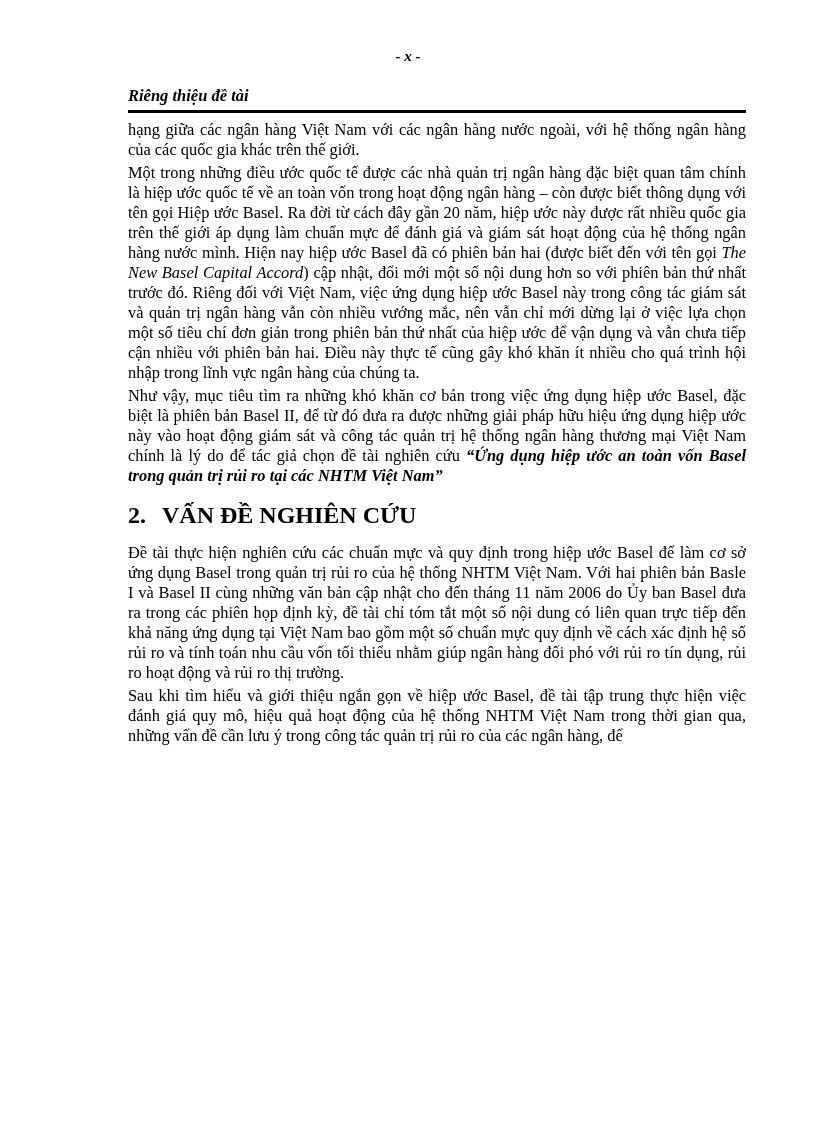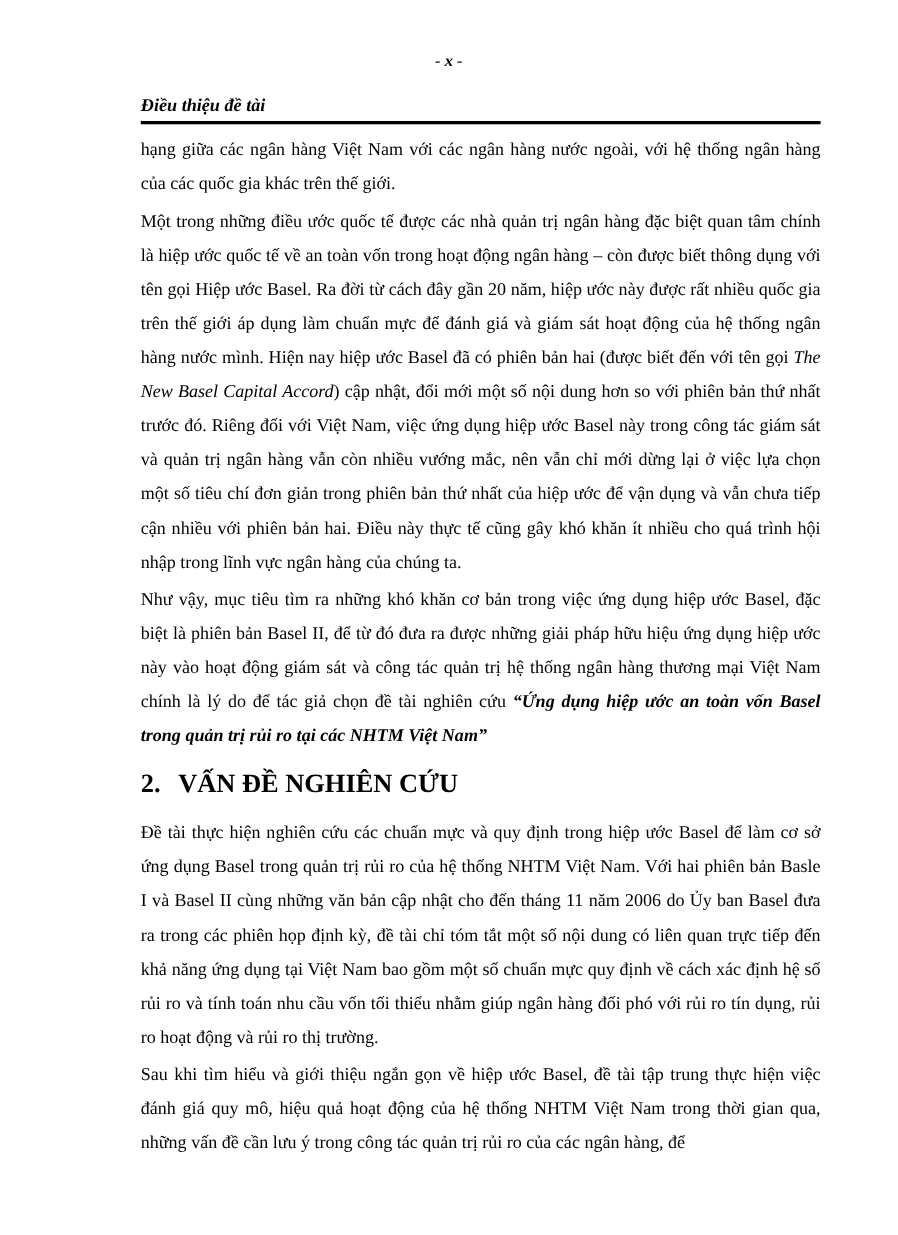--- a/index.html
+++ b/index.html
@@ -38,21 +38,21 @@
   }
   .content {
     position: absolute;
     top: 120px;
     left: 128px;
     width: 618px;
   }
   .para {
     margin: 0 0 3px 0;
     font-size: 16.4px;
-    line-height: 31px;
+    line-height: 20px;
     text-align: justify;
     text-justify: inter-word;
   }
   .seg-normal { font-style: normal; font-weight: normal; }
   .seg-italic { font-style: italic; }
   .seg-bold-italic { font-style: italic; font-weight: bold; }
   .section-heading {
     margin: 14px 0 12px 0;
     font-size: 24px;
     font-weight: bold;
@@ -63,21 +63,21 @@
     width: 34px;
   }
 </style>
 </head>
 <body>
 
 <div class="page">
   <div class="page-number">- x -</div>
 
   <div class="header">
-    <div class="header-title">Điều thiệu đề tài</div>
+    <div class="header-title">Riêng thiệu đề tài</div>
   </div>
 
   <div class="content">
       <p class="para"><span class="seg-normal">hạng giữa các ngân hàng Việt Nam với các ngân hàng nước ngoài, với hệ thống ngân hàng của các quốc gia khác trên thế giới.</span></p>
       <p class="para"><span class="seg-normal">Một trong những điều ước quốc tế được các nhà quản trị ngân hàng đặc biệt quan tâm chính là hiệp ước quốc tế về an toàn vốn trong hoạt động ngân hàng – còn được biết thông dụng với tên gọi Hiệp ước Basel. Ra đời từ cách đây gần 20 năm, hiệp ước này được rất nhiều quốc gia trên thế giới áp dụng làm chuẩn mực để đánh giá và giám sát hoạt động của hệ thống ngân hàng nước mình. Hiện nay hiệp ước Basel đã có phiên bản hai (được biết đến với tên gọi </span><span class="seg-italic">The New Basel Capital Accord</span><span class="seg-normal">) cập nhật, đổi mới một số nội dung hơn so với phiên bản thứ nhất trước đó. Riêng đối với Việt Nam, việc ứng dụng hiệp ước Basel này trong công tác giám sát và quản trị ngân hàng vẫn còn nhiều vướng mắc, nên vẫn chỉ mới dừng lại ở việc lựa chọn một số tiêu chí đơn giản trong phiên bản thứ nhất của hiệp ước để vận dụng và vẫn chưa tiếp cận nhiều với phiên bản hai. Điều này thực tế cũng gây khó khăn ít nhiều cho quá trình hội nhập trong lĩnh vực ngân hàng của chúng ta.</span></p>
       <p class="para"><span class="seg-normal">Như vậy, mục tiêu tìm ra những khó khăn cơ bản trong việc ứng dụng hiệp ước Basel, đặc biệt là phiên bản Basel II, để từ đó đưa ra được những giải pháp hữu hiệu ứng dụng hiệp ước này vào hoạt động giám sát và công tác quản trị hệ thống ngân hàng thương mại Việt Nam chính là lý do để tác giả chọn đề tài nghiên cứu </span><span class="seg-bold-italic">“Ứng dụng hiệp ước an toàn vốn Basel trong quản trị rủi ro tại các NHTM Việt Nam”</span></p>
       <div class="section-heading"><span class="heading-number">2.</span><span>VẤN ĐỀ NGHIÊN CỨU</span></div>
       <p class="para"><span class="seg-normal">Đề tài thực hiện nghiên cứu các chuẩn mực và quy định trong hiệp ước Basel để làm cơ sở ứng dụng Basel trong quản trị rủi ro của hệ thống NHTM Việt Nam. Với hai phiên bản Basle I và Basel II cùng những văn bản cập nhật cho đến tháng 11 năm 2006 do Ủy ban Basel đưa ra trong các phiên họp định kỳ, đề tài chỉ tóm tắt một số nội dung có liên quan trực tiếp đến khả năng ứng dụng tại Việt Nam bao gồm một số chuẩn mực quy định về cách xác định hệ số rủi ro và tính toán nhu cầu vốn tối thiểu nhằm giúp ngân hàng đối phó với rủi ro tín dụng, rủi ro hoạt động và rủi ro thị trường.</span></p>
       <p class="para"><span class="seg-normal">Sau khi tìm hiểu và giới thiệu ngắn gọn về hiệp ước Basel, đề tài tập trung thực hiện việc đánh giá quy mô, hiệu quả hoạt động của hệ thống NHTM Việt Nam trong thời gian qua, những vấn đề cần lưu ý trong công tác quản trị rủi ro của các ngân hàng, để</span></p>
     </div>

